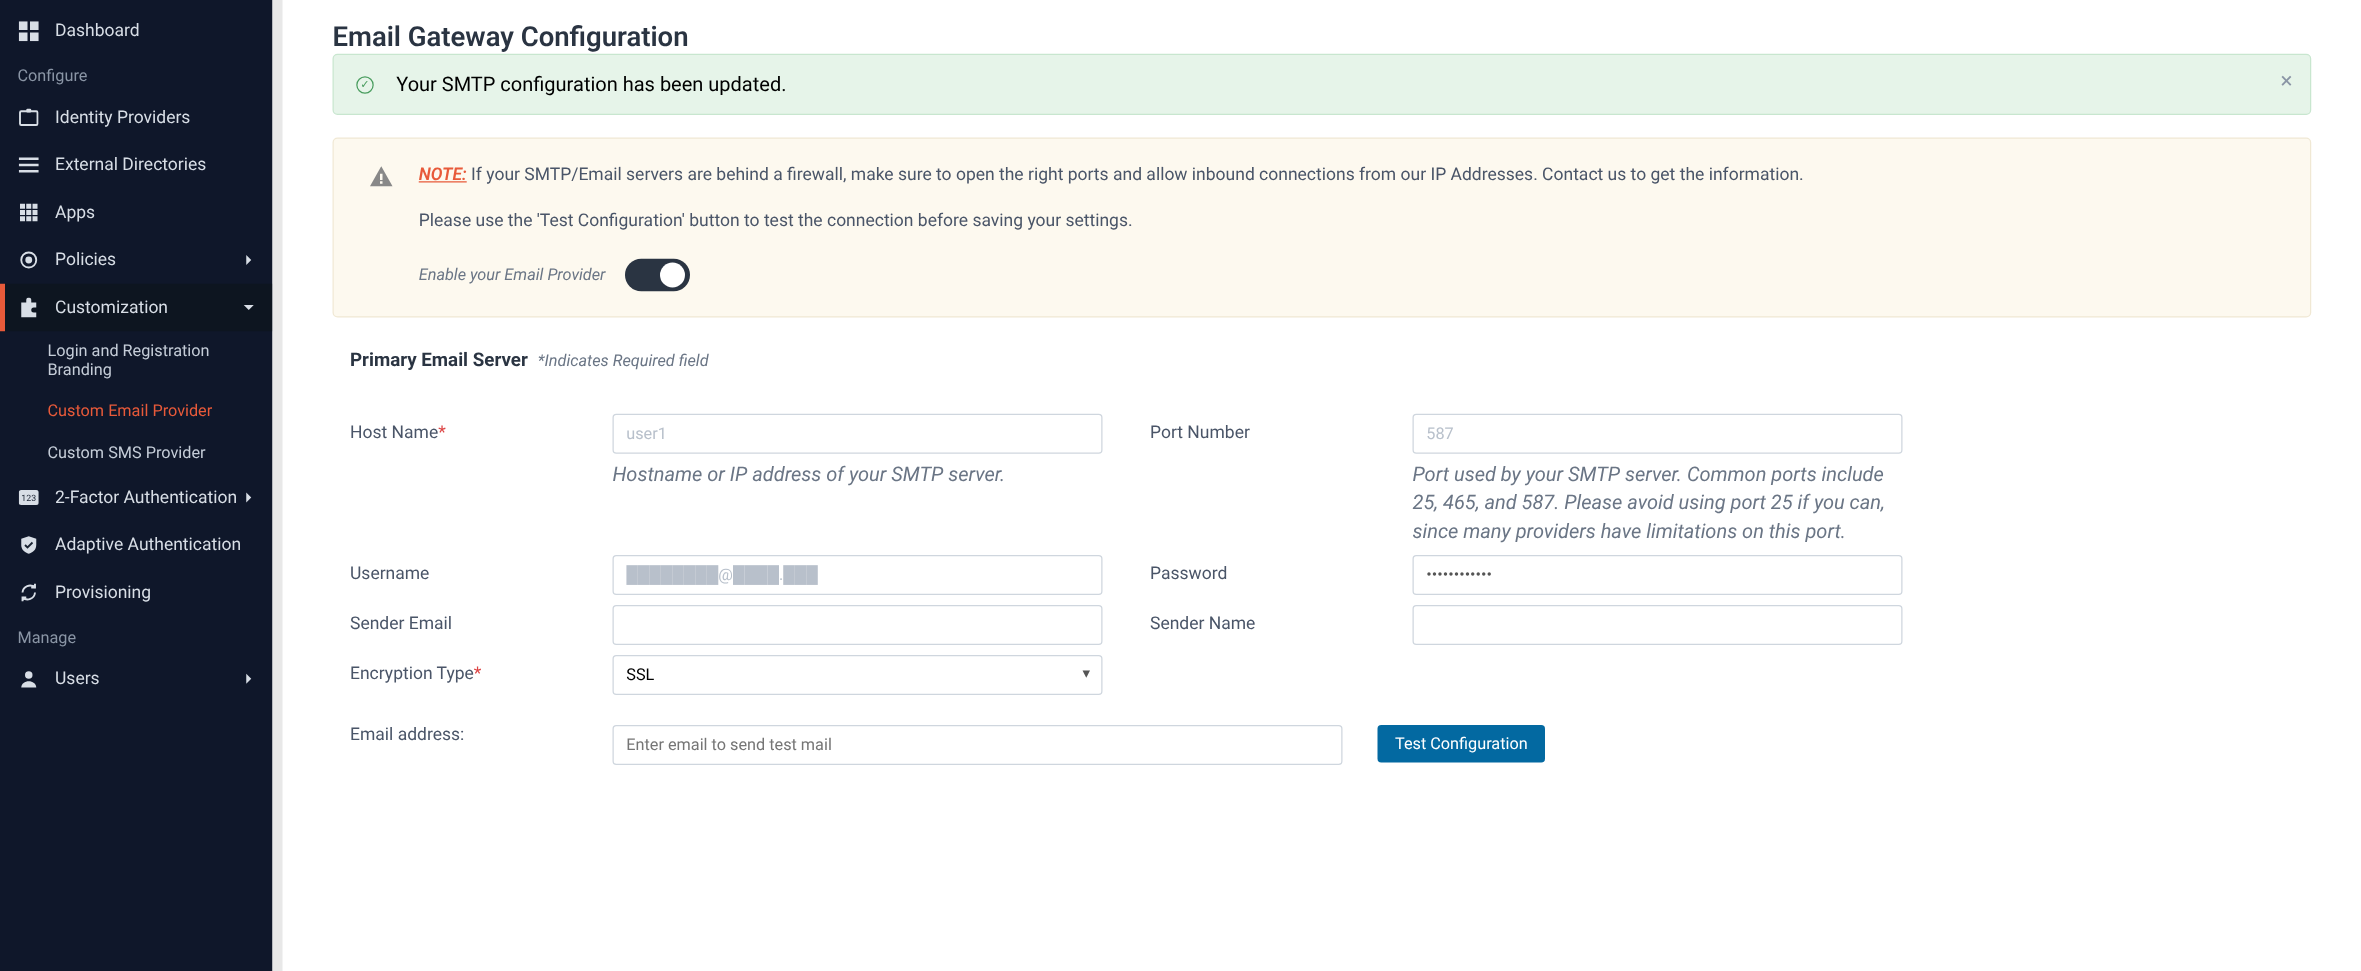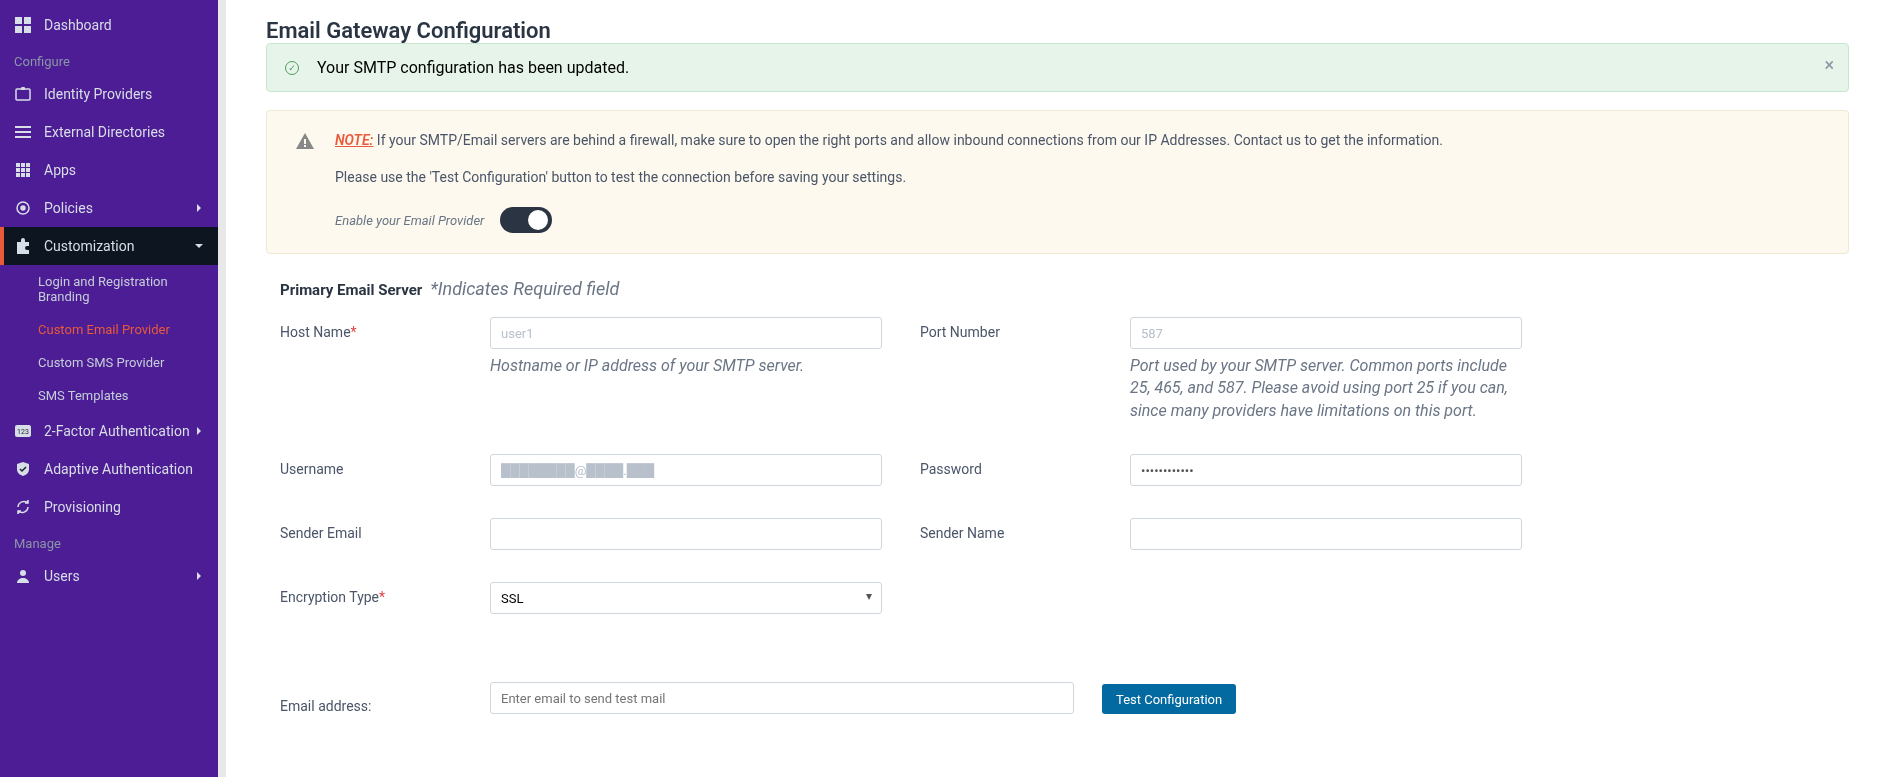--- a/index.html
+++ b/index.html
@@ -1,17 +1,17 @@
 <!DOCTYPE html>
 <html><head>
 <meta charset="utf-8">
 <style>
 *{box-sizing:border-box;margin:0;padding:0;font-family:-apple-system,BlinkMacSystemFont,"Segoe UI",Roboto,Arial,sans-serif}
 body{display:flex;width:1889px;height:777px;background:#fff;overflow:hidden}
-.sidebar{width:218px;background:#4c1d95;color:#c5cdd8;flex-shrink:0;overflow-y:auto;padding-top:6px}
+.sidebar{width:218px;background:#0f172a;color:#c5cdd8;flex-shrink:0;overflow-y:auto;padding-top:6px}
 .sidebar-spacer{width:8px;background:#e8e8e8;flex-shrink:0}
 .nav-item{display:flex;align-items:center;padding:10px 14px;cursor:pointer;font-size:14px;color:#d8dee6}
 .nav-item.active{background:#0d1520;border-left:4px solid #e85a3a;padding-left:10px}
 .nav-item .icon{width:18px;height:18px;margin-right:12px;flex-shrink:0;display:flex;align-items:center;justify-content:center}
 .nav-item .chev{margin-left:auto}
 .section-label{padding:10px 14px 6px;font-size:13px;color:#8a95a5}
 .sub-item{padding:9px 14px 9px 38px;font-size:13px;color:#c5cdd8;cursor:pointer}
 .sub-item.active{color:#e85a3a}
 .main{flex:1;padding:18px 40px 40px 40px;overflow-y:auto}
 .page-title{font-size:22px;font-weight:600;color:#2a3442;margin-bottom:0}
@@ -23,31 +23,31 @@
 .note-row .warn{width:22px;margin-right:18px;color:#888;flex-shrink:0}
 .note-text{font-size:14px;line-height:1.4}
 .note-label{color:#e85a3a;font-style:italic;text-decoration:underline;font-weight:600}
 .note-sub{margin-left:40px;font-size:14px;margin-bottom:22px}
 .toggle-row{display:flex;align-items:center;margin-left:40px}
 .toggle-label{font-size:13px;font-style:italic;color:#6a7585;margin-right:16px}
 .toggle{width:52px;height:26px;background:#2a3442;border-radius:13px;position:relative;cursor:pointer}
 .toggle .knob{width:20px;height:20px;background:#fff;border-radius:50%;position:absolute;top:3px;right:4px}
 .form-section{padding:0 14px}
 .section-title{font-size:15px;font-weight:700;color:#2a3442;display:inline}
-.req-note{font-size:18px;font-style:italic;color:#6a7585;margin-left:4px}
-.form-grid{display:grid;grid-template-columns:210px 392px 38px 210px 392px;row-gap:32px;margin-top:18px;align-items:start}
+.req-note{font-size:13px;font-style:italic;color:#6a7585;margin-left:4px}
+.form-grid{display:grid;grid-template-columns:210px 392px 38px 210px 392px;row-gap:8px;margin-top:34px;align-items:start}
 .form-label{font-size:14px;color:#4a5568;padding-top:7px}
 .req{color:#d44}
 .form-input{width:100%;height:32px;border:1px solid #cfd6de;border-radius:3px;padding:0 10px;font-size:13px;color:#555}
 .form-input.blur{color:#b8c0cb}
 .form-select{width:100%;height:32px;border:1px solid #cfd6de;border-radius:3px;padding:0 10px;font-size:13px;background:#fff;appearance:none;position:relative}
 .select-wrap{position:relative}
 .select-wrap::after{content:"▾";position:absolute;right:10px;top:7px;color:#555;pointer-events:none;font-size:12px}
 .help-text{font-size:16px;font-style:italic;color:#6a7585;margin-top:6px;line-height:1.4}
-.test-row{display:flex;align-items:flex-end;margin-top:68px}
+.test-row{display:flex;align-items:flex-start;margin-top:24px}
 .test-row .lbl{width:210px;font-size:14px;color:#4a5568}
 .test-input{width:584px;height:32px;border:1px solid #cfd6de;border-radius:3px;padding:0 10px;font-size:13px}
 .test-btn{margin-left:28px;height:30px;padding:0 14px;background:#0369a1;color:#fff;border:none;border-radius:3px;font-size:13px;cursor:pointer}
 svg{display:block}
 </style>
 </head>
 <body>
 
 <div class="sidebar">
   <div class="nav-item">
@@ -120,21 +120,20 @@
     <span>Customization</span>
     <span class="chev">
         <svg width="10" height="10" viewBox="0 0 10 10" fill="currentColor">
           <path d="M1 3l4 4 4-4"></path>
         </svg>
       </span>
   </div>
   <div class="sub-item">Login and Registration Branding</div>
   <div class="sub-item active">Custom Email Provider</div>
   <div class="sub-item">Custom SMS Provider</div>
-  <div class="sub-item">SMS Templates</div>
   <div class="nav-item">
     <span class="icon">
         <svg width="16" height="12" viewBox="0 0 16 12">
           <rect width="16" height="12" rx="2" fill="currentColor"></rect>
           <text x="8" y="9" text-anchor="middle" font-size="7" fill="#1a2332">123</text>
         </svg>
       </span>
     <span>2-Factor Authentication</span>
     <span class="chev">
         <svg width="10" height="10" viewBox="0 0 10 10" fill="currentColor">

